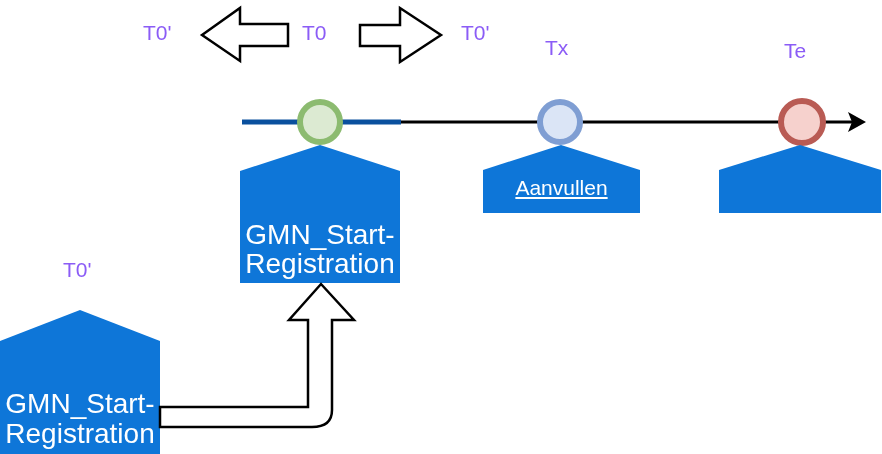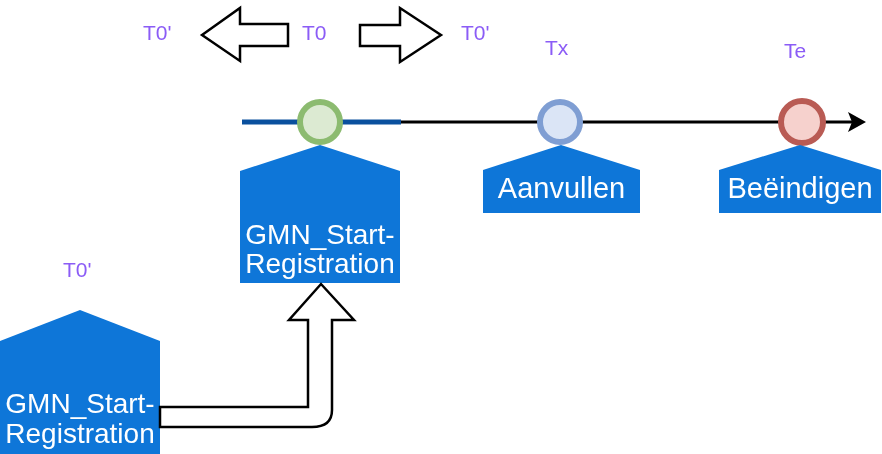--- a/index.html
+++ b/index.html
@@ -17,21 +17,21 @@
     color: #8b5cf6;
     font-size: 21px;
     white-space: nowrap;
   }
   .house-label {
     position: absolute;
     color: #ffffff;
     text-align: center;
   }
   .house-label.small { font-size: 28px; line-height: 29px; }
-  .house-label.big   { font-size: 29px; line-height: 32px; }
+  .house-label.big   { font-size: 21px; line-height: 32px; text-decoration: underline; }
 </style>
 </head>
 <body>
 
 <div id="canvas">
 
   <svg id="shapes" width="882" height="454" viewBox="0 0 882 454">
 
     <line x1="401" y1="122" x2="852" y2="122" stroke="#000000" stroke-width="3"></line>
     <path d="M848,112 L866,122 L848,132 L852,122 Z" fill="#000000"></path>
@@ -59,20 +59,19 @@
   <div class="lbl" style="left:784px; top:39px;">Te</div>
   <div class="lbl" style="left:63px; top:258px;">T0'</div>
 
   <div class="house-label small" style="left:240px; top:220px; width:160px;">
     <div>GMN_Start-</div>
     <div>Registration</div>
   </div>
 
   <div class="house-label big" style="left:483px; top:172px; width:157px;">Aanvullen</div>
 
-  <div class="house-label big" style="left:719px; top:172px; width:162px;">Beëindigen</div>
 
   <div class="house-label small" style="left:0px; top:389px; width:160px; line-height:30px;">
     <div>GMN_Start-</div>
     <div>Registration</div>
   </div>
 
 </div>
 
 </body></html>

